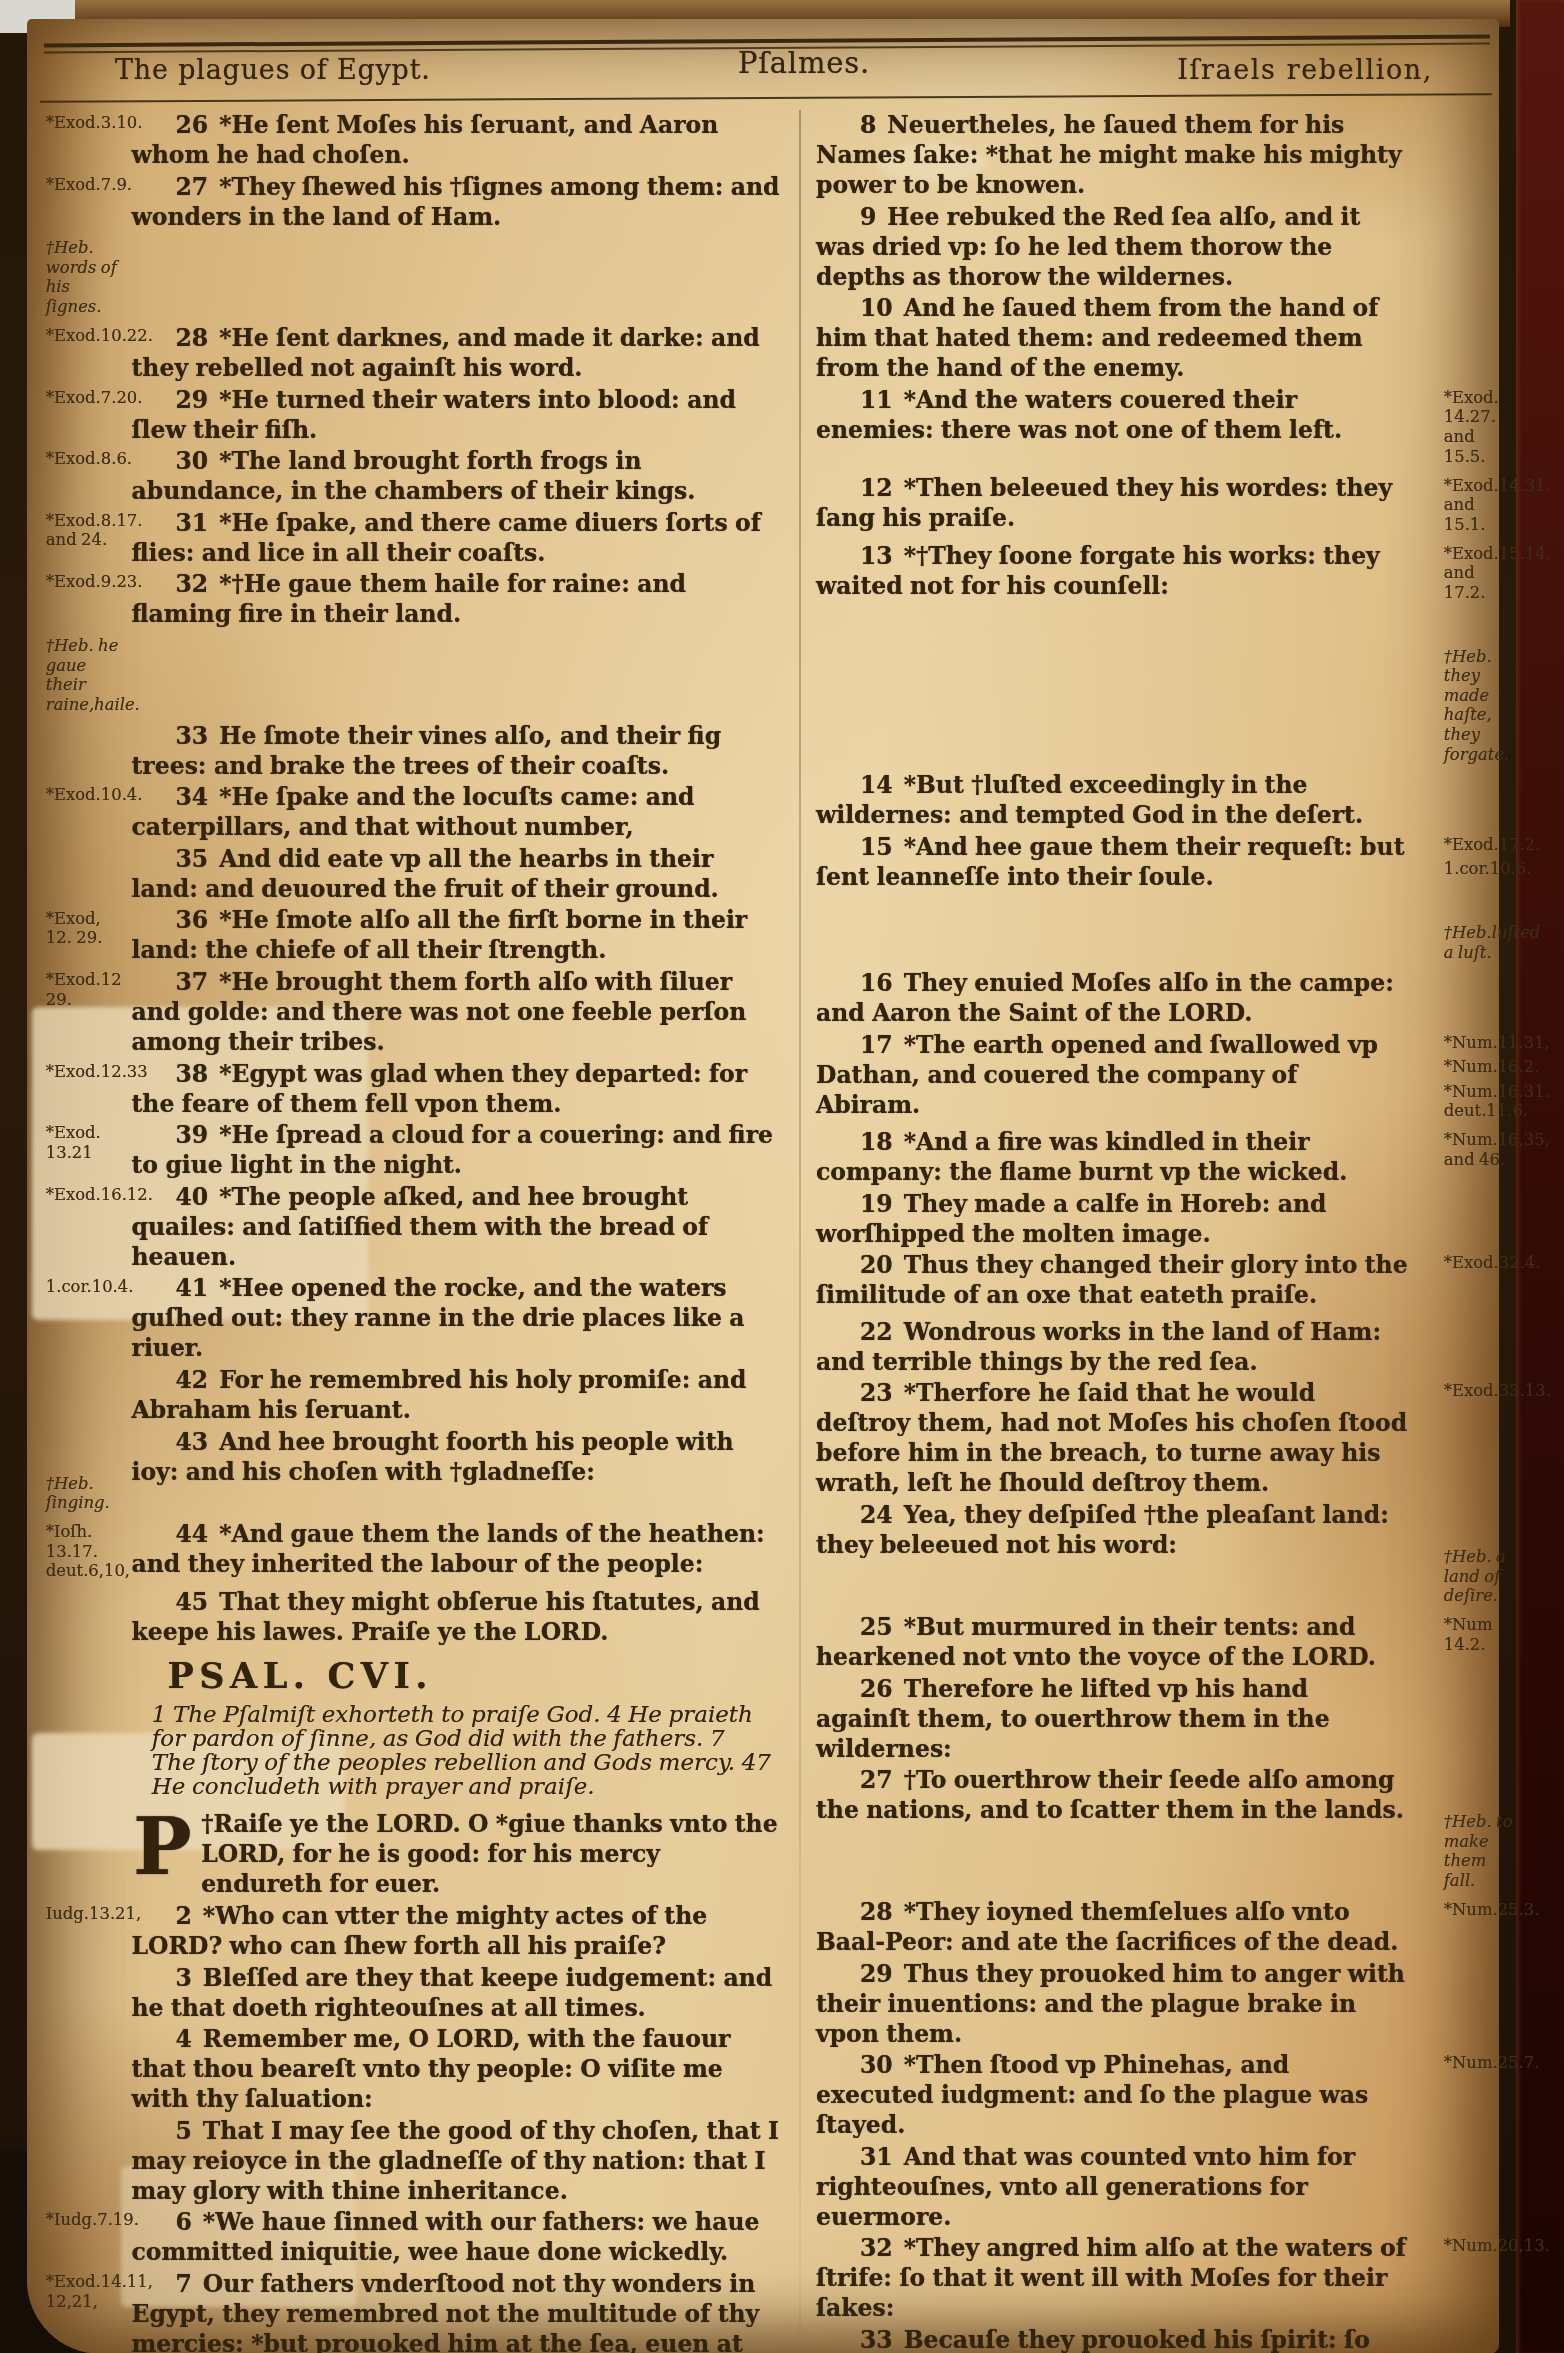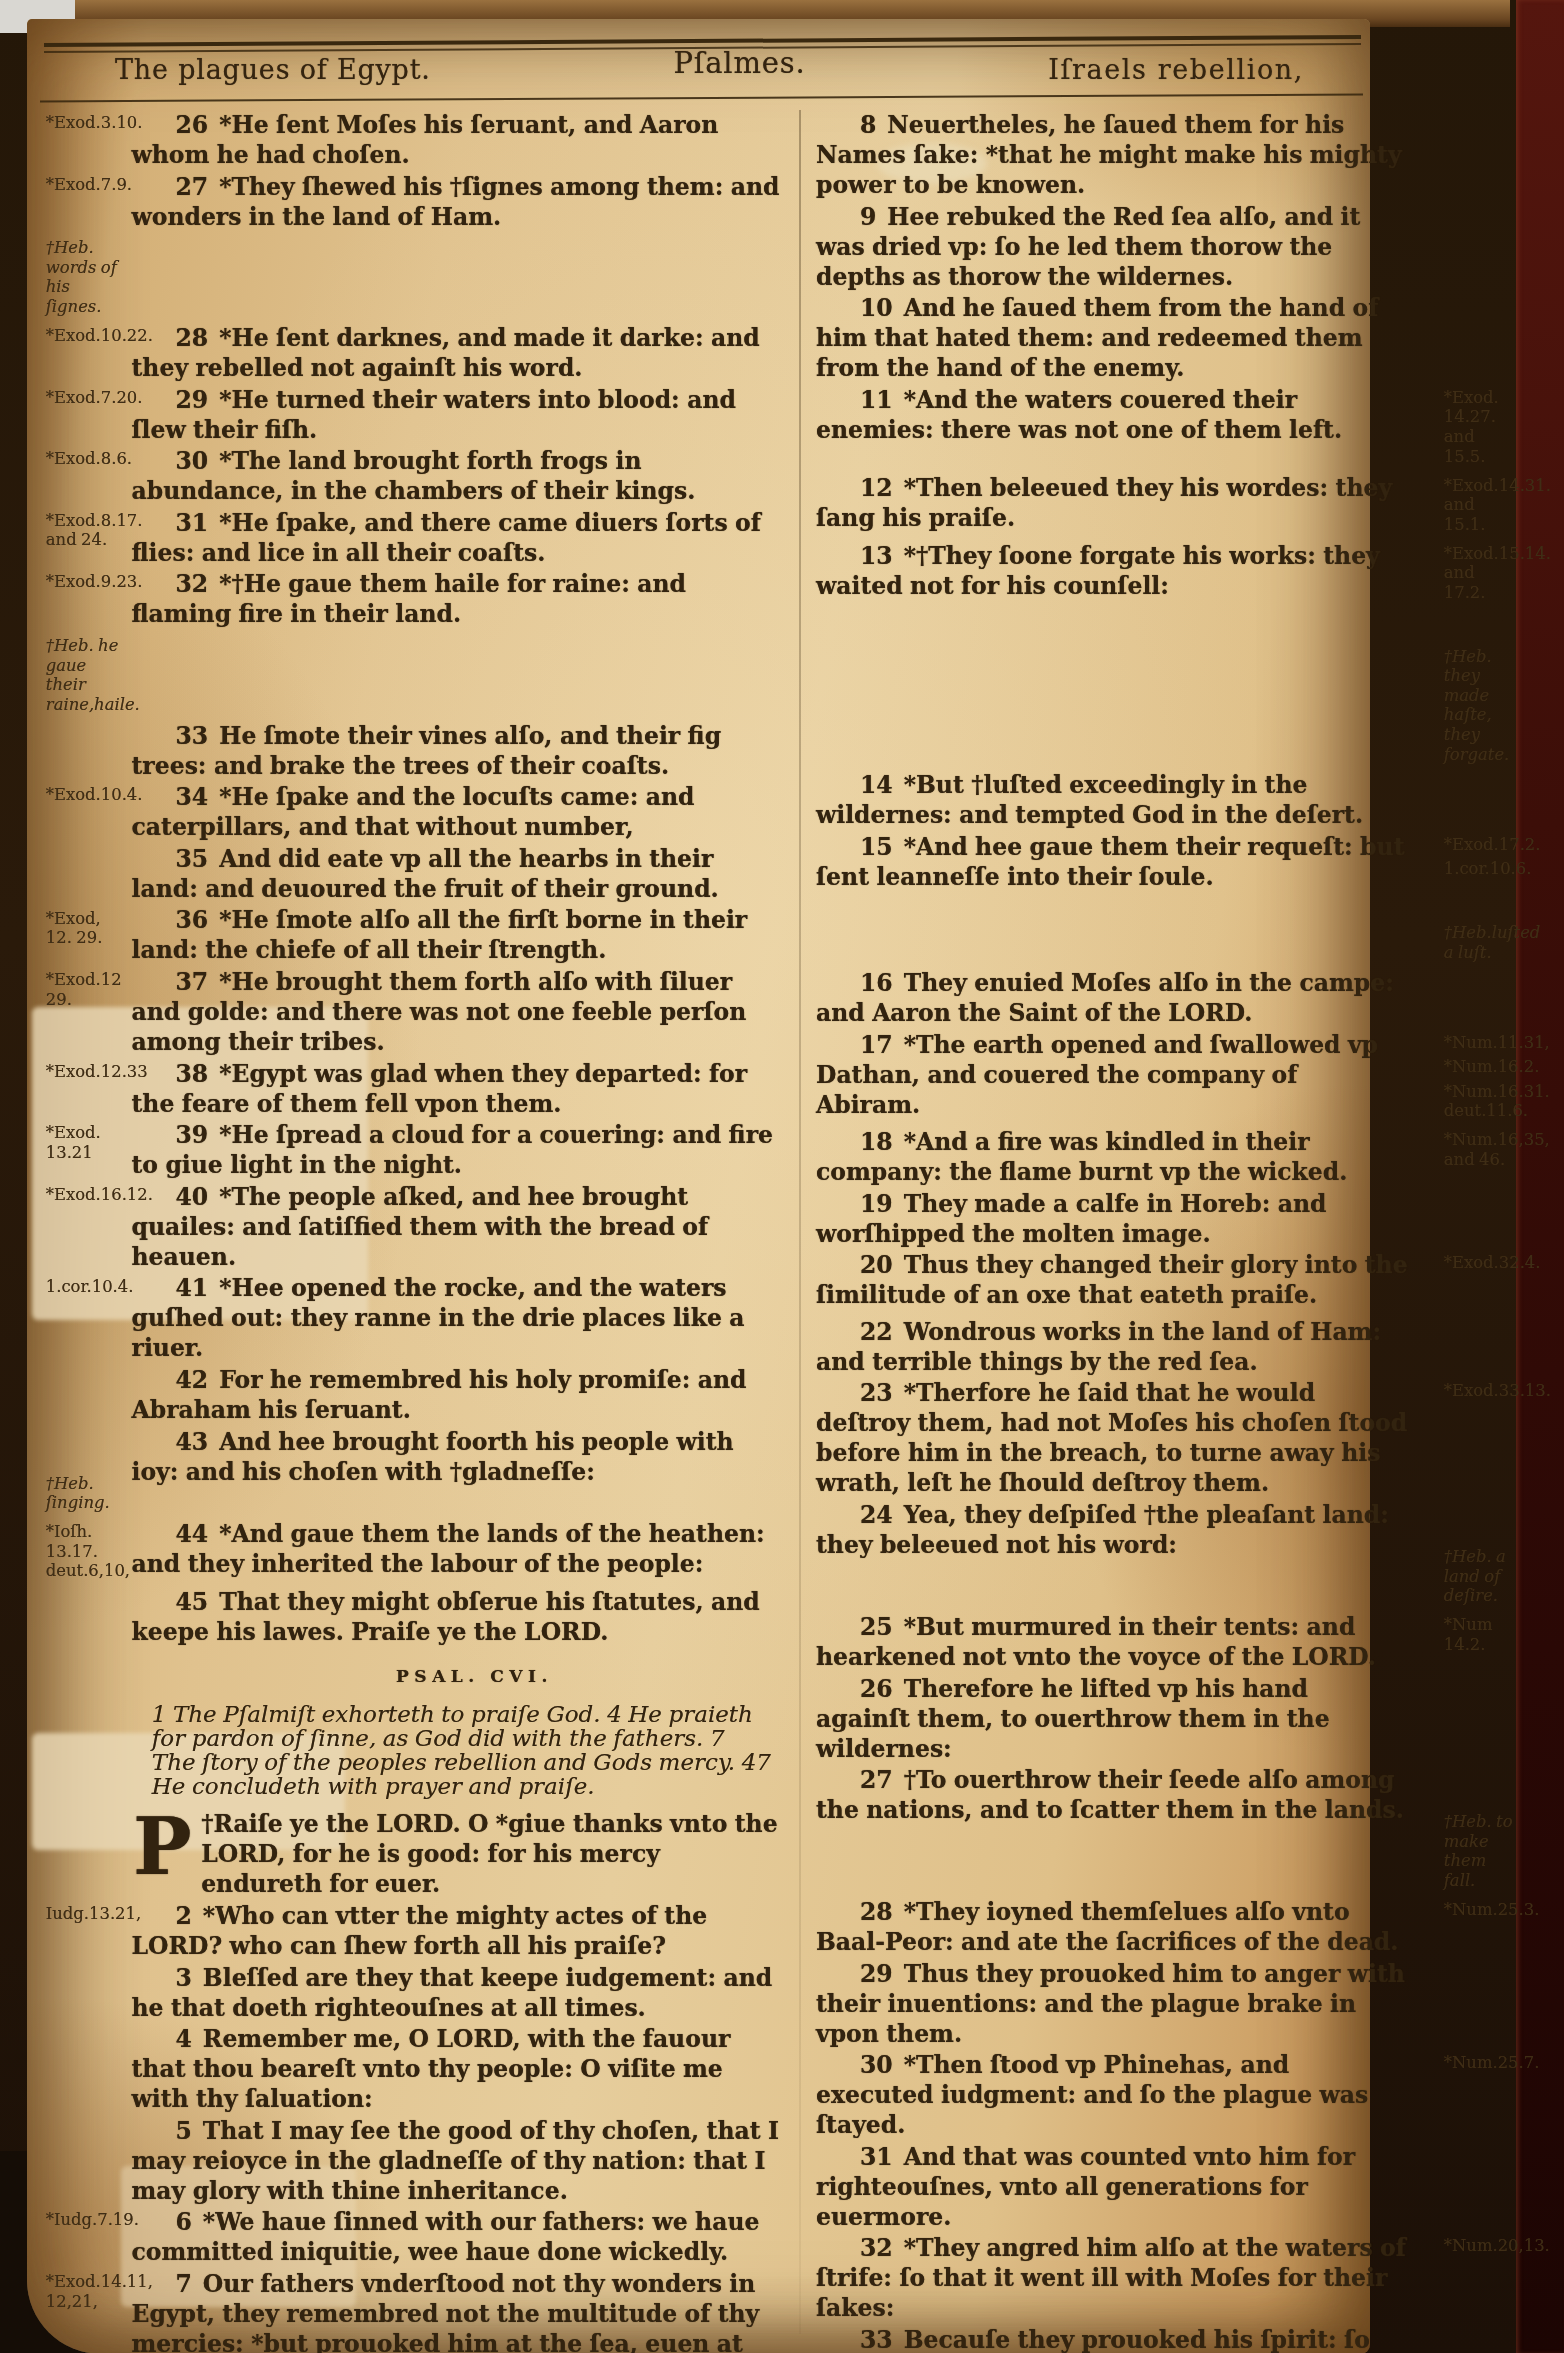--- a/index.html
+++ b/index.html
@@ -7,21 +7,21 @@
          background:linear-gradient(180deg,#241708 0%,#2a1a0a 40%,#1c1007 100%);
          font-family:"DejaVu Serif","Liberation Serif",serif;}
   .top-sliver{position:absolute;left:0;top:0;width:77px;height:33px;background:#d9d7d2;}
   .page-stack{position:absolute;left:75px;top:0;right:55px;height:27px;
          background:linear-gradient(180deg,#9a713f,#6b4722 70%,#4a2e12);}
   .book-edge-right{position:absolute;right:0;top:0;bottom:0;width:49px;
          background:linear-gradient(180deg,#55160e 0%,#3c0e08 35%,#2a0805 70%,#1c0503 100%);
          box-shadow:inset 2.3px 0 4.7px rgba(140,60,35,.5);}
   .corner-shadow{position:absolute;left:0;bottom:0;width:172px;height:203px;background:#150d06;}
 
-  .page{position:absolute;left:27px;top:19px;width:1343px;height:2335px;
+  .page{position:absolute;left:27px;top:19px;width:1472px;height:2335px;
         border-radius:4.7px 6.3px 9.4px 74px;
         background:
           radial-gradient(ellipse 485px 376px at 2% 96%, rgba(146,94,40,.55), transparent 70%),
           radial-gradient(ellipse 548px 782px at 0% 45%, rgba(158,110,52,.42), transparent 72%),
           radial-gradient(ellipse 438px 250px at 92% 2%, rgba(170,118,52,.45), transparent 70%),
           radial-gradient(ellipse 407px 469px at 99% 60%, rgba(150,100,45,.40), transparent 72%),
           radial-gradient(ellipse 782px 1174px at 52% 38%, rgba(248,230,190,.34), transparent 76%),
           linear-gradient(100deg,#b5854b 0%,#d4b077 7%,#e0c28e 26%,#e6cd9c 52%,#dfc089 77%,#cb9d62 93%,#a97c42 100%);
         box-shadow:inset 0 0 102px rgba(92,60,24,.38), inset -36px 0 70px rgba(80,45,15,.42),
                    inset 41px 0 74px rgba(95,58,20,.46), inset 0 -23.5px 47px rgba(90,55,20,.35);}
@@ -56,21 +56,21 @@
   .mnote{display:block;font-size:16.4px;line-height:19.6px;margin-bottom:4.7px;
          text-shadow:0 0 0.6px rgba(63,45,21,.6);word-spacing:-0.8px;}
   .mnote.heb{font-style:italic;margin-top:44px;}
   .tcell{font-size:23.5px;line-height:30px;font-weight:bold;text-indent:36px;
          text-shadow:0 0 0.9px rgba(55,38,16,.8);word-spacing:-0.8px;}
   .colR .tcell{padding-right:3.1px;}
   .vnum{margin-right:11px;font-weight:bold;margin-left:8px;}
   .dropv{text-indent:0;}
   .dropcap{float:left;font-size:78px;line-height:61px;padding:6.3px 9.4px 0 1.6px;font-weight:bold;
            text-shadow:0 0 1.2px rgba(55,38,16,.85);}
-  .psalm-head{text-align:center;font-size:17px;font-weight:bold;letter-spacing:5.5px;
+  .psalm-head{text-align:left;font-size:35px;font-weight:bold;letter-spacing:5.5px;
               padding:12.5px 0 7.8px;text-shadow:0 0 0.8px rgba(55,38,16,.8);}
   .argument{font-style:italic;font-weight:normal;font-size:23px;line-height:24px;
             text-indent:0;padding:1.6px 7.8px 9.4px 20.3px;text-shadow:0 0 0.6px rgba(63,45,21,.6);}
 </style>
 </head>
 <body>
 
 <div class="scene">
   <div class="top-sliver"></div>
   <div class="page-stack"></div>

